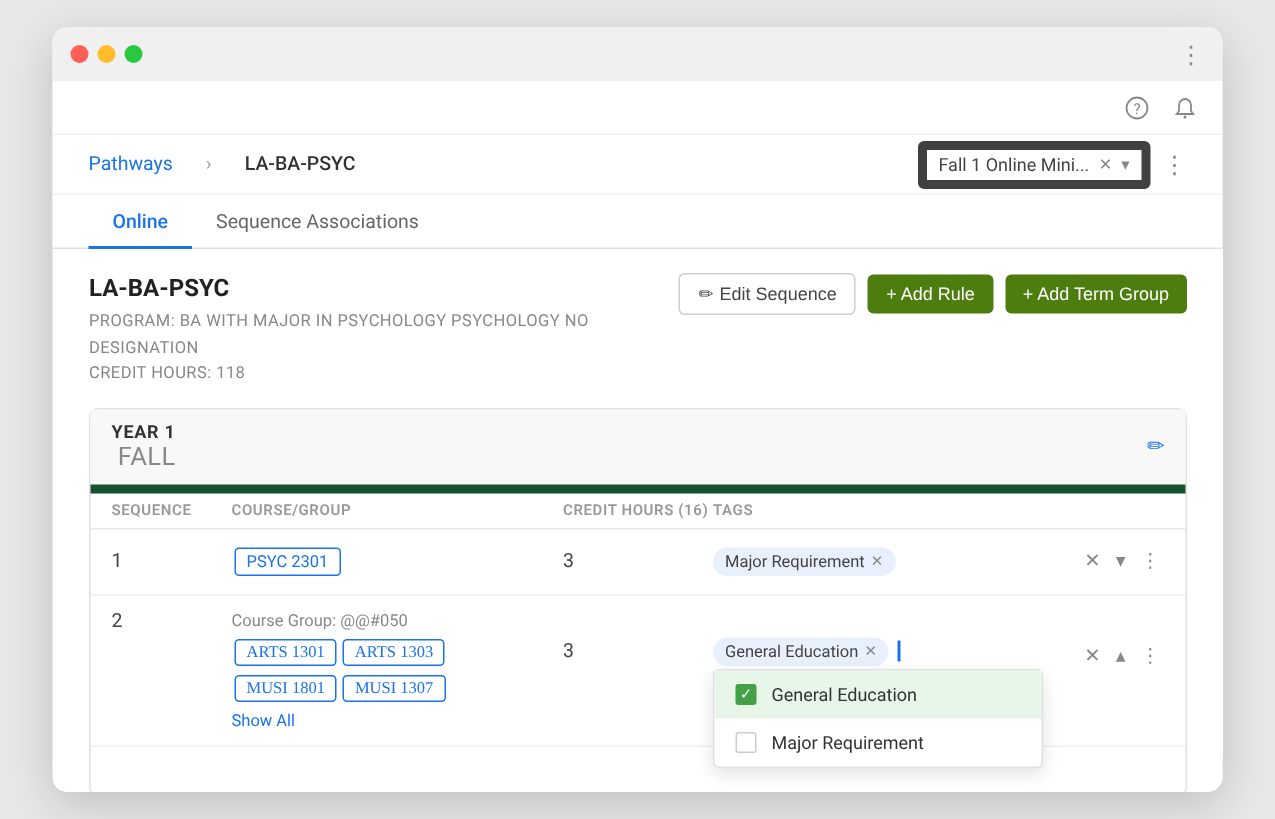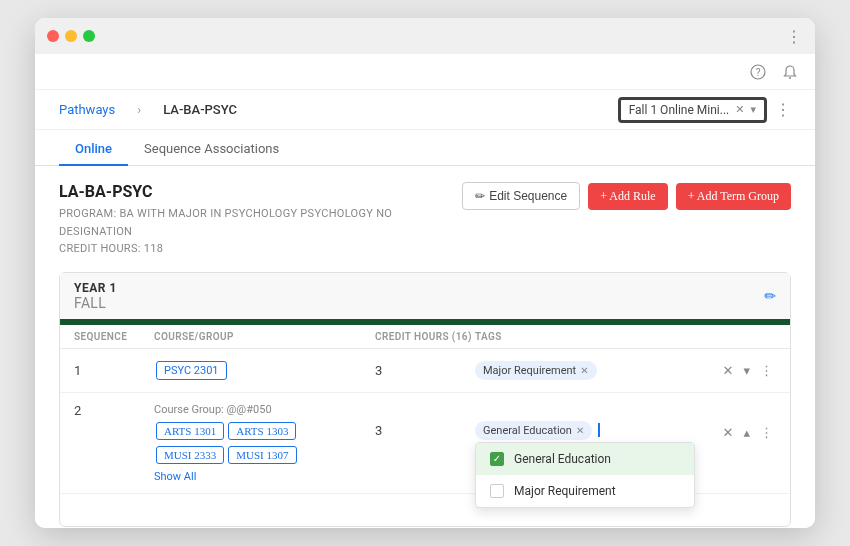--- a/index.html
+++ b/index.html
@@ -107,21 +107,21 @@
     .header-right {
       margin-left: auto;
       display: flex;
       align-items: center;
       gap: 8px;
     }
     .filter-pill {
       display: flex;
       align-items: center;
       gap: 6px;
-      border: 3px solid #404040;
+      border: 6px solid #404040;
       border-radius: 4px;
       padding: 3px 8px;
       font-size: 12px;
       color: #444;
       background: #fff;
       cursor: pointer;
     }
     .filter-pill .close-x {
       color: #888;
       font-size: 11px;
@@ -197,23 +197,22 @@
       cursor: pointer;
       border: none;
       font-weight: 500;
     }
     .btn-outline {
       background: #fff;
       border: 1px solid #ccc;
       color: #444;
     }
     .btn-primary {
-      background: #ef4444;
+      background: #4d7c0f;
       color: #fff;
-      font-family: Liberation Serif, serif;
     }
     .header-area {
       display: flex;
       align-items: flex-start;
       margin-bottom: 14px;
     }
     .header-info { flex: 1; }
     
     .year-block {
       border: 1px solid #e0e0e0;
@@ -229,24 +228,25 @@
       border-bottom: 6px solid #14532d;
     }
     .year-label {
       font-size: 12px;
       font-weight: 700;
       color: #333;
       text-transform: uppercase;
       letter-spacing: 0.5px;
     }
     .semester-label {
-      font-size: 14px;
+      font-size: 17px;
       color: #888;
       text-transform: uppercase;
       letter-spacing: 0.3px;
+      text-align: right;
     }
     .year-edit-icon {
       color: #1a73e8;
       font-size: 14px;
       cursor: pointer;
     }
     
     .table-header {
       display: grid;
       grid-template-columns: 80px 1fr 100px 1fr 80px;
@@ -507,21 +507,21 @@
 
       <div class="table-row" style="align-items:flex-start; padding-top:10px; padding-bottom:10px;">
         <div class="seq-num">2</div>
         <div>
           <div class="course-group-label">Course Group: @@#050</div>
           <div class="chips-row">
             <span class="course-chip">ARTS 1301</span>
             <span class="course-chip">ARTS 1303</span>
           </div>
           <div class="chips-row">
-            <span class="course-chip">MUSI 2333</span>
+            <span class="course-chip">MUSI 1801</span>
             <span class="course-chip">MUSI 1307</span>
           </div>
           <span class="show-all-link">Show All</span>
         </div>
         <div class="credit-val" style="padding-top:20px;">3</div>
         <div class="row2-tag-section" style="padding-top:18px;">
           <div class="tag-area">
             <span class="tag-pill">
               <span>General Education</span>
               <span class="tag-x">✕</span>

